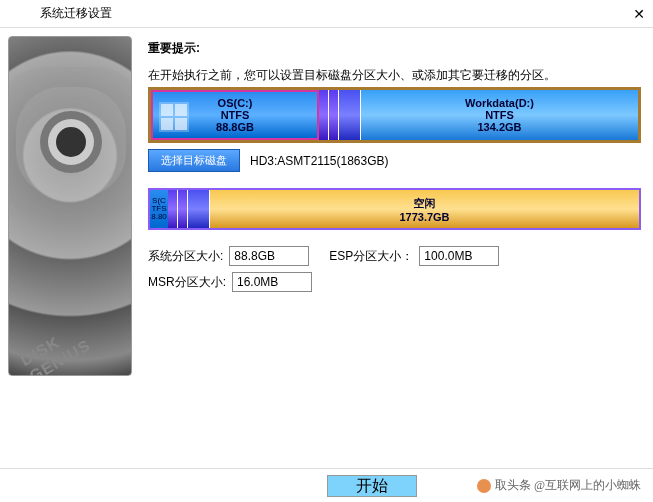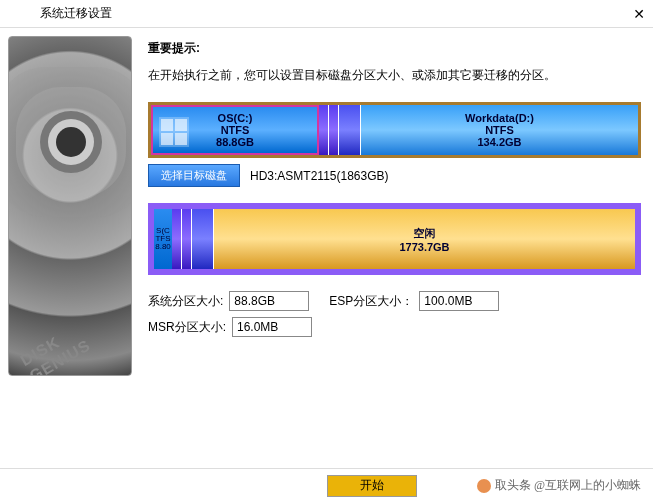--- a/index.html
+++ b/index.html
@@ -7,41 +7,41 @@
 .titlebar { height: 28px; display: flex; align-items: center; padding: 0 8px; border-bottom: 1px solid #ddd; }
 .titlebar span { flex: 1; font-size: 12px; margin-left: 32px; }
 .close { width: 30px; text-align: right; cursor: pointer; font-size: 14px; }
 .main { display: flex; height: 440px; }
 .sidebar { width: 140px; padding: 8px; }
 .disk-img { width: 124px; height: 340px; background: radial-gradient(circle at 50% 35%, #999 0%, #bbb 20%, #888 21%, #aaa 45%, #666 46%, #999 70%, #555 71%, #888 90%, #444 100%); border: 1px solid #999; border-radius: 4px; position: relative; overflow: hidden; }
 .disk-img::before { content: ""; position: absolute; width: 30px; height: 30px; background: #333; border-radius: 50%; top: 90px; left: 47px; box-shadow: 0 0 0 8px #ccc, 0 0 0 16px #777, 0 0 0 40px rgba(180,180,180,0.3), 0 0 0 60px rgba(150,150,150,0.2); }
 .disk-img::after { content: "DISK GENIUS"; position: absolute; bottom: 15px; left: 10px; color: #888; font-weight: bold; font-size: 16px; transform: rotate(-30deg); letter-spacing: 1px; }
 .content { flex: 1; padding: 12px 12px 0 8px; }
 .hint-title { font-weight: bold; margin-bottom: 10px; }
-.hint-text { margin-bottom: 18px; }
+.hint-text { margin-bottom: 3px; }
 .disk-label { margin-bottom: 4px; }
 .disk-bar { height: 56px; border: 3px solid #a77b2f; display: flex; margin-bottom: 6px; overflow: hidden; }
-.disk-bar2 { height: 72px; border: 6px solid #8b5cf6; display: flex; margin-bottom: 16px; overflow: hidden; margin-top: 16px; }
+.disk-bar2 { height: 42px; border: 2px solid #8b5cf6; display: flex; margin-bottom: 16px; overflow: hidden; margin-top: 16px; }
 .part { display: flex; flex-direction: column; align-items: center; justify-content: center; font-size: 11px; color: #003; position: relative; overflow: hidden; }
 .part.os { background: linear-gradient(180deg, #2a8cf0 0%, #5cb0ff 50%, #0068d0 100%); border: 2px solid #d435a0; }
 .part.work { background: linear-gradient(180deg, #38a0f8 0%, #7cc8ff 50%, #1878d8 100%); }
 .part.small { background: linear-gradient(180deg, #5a3cf0 0%, #8c6cff 50%, #3818c0 100%); width: 10px; border-right: 1px solid #fff; }
 .part.mid { background: linear-gradient(180deg, #4a50f0 0%, #7a80ff 50%, #2028c0 100%); width: 22px; border-right: 1px solid #fff; }
 .part.free { background: linear-gradient(180deg, #f8c850 0%, #ffe090 50%, #d89820 100%); }
 .part b { font-weight: bold; }
 .winflag { position: absolute; left: 6px; top: 10px; width: 30px; height: 30px; background: rgba(255,255,255,0.25); display: grid; grid-template: 1fr 1fr / 1fr 1fr; gap: 2px; padding: 2px; }
 .winflag div { background: rgba(255,255,255,0.6); }
 .select-row { display: flex; align-items: center; gap: 10px; margin-bottom: 4px; }
 .sel-btn { background: linear-gradient(180deg, #5aa8ff 0%, #2878e0 100%); color: #fff; border: 1px solid #1a5bb0; padding: 3px 12px; cursor: pointer; font-size: 11px; }
 .fields { display: flex; flex-wrap: wrap; gap: 6px 20px; align-items: flex-start; margin-top: 12px; }
 .field { display: flex; align-items: center; gap: 6px; }
 .field input { width: 80px; height: 20px; border: 1px solid #888; padding: 0 4px; font-size: 12px; }
 .footer { height: 34px; border-top: 1px solid #ddd; display: flex; align-items: center; padding: 0 12px; }
 .spacer { flex: 1; }
-.start-btn { width: 90px; height: 22px; background: #eab308; border: 1px solid #999; cursor: pointer; font-size: 12px; }
+.start-btn { width: 90px; height: 22px; background: #7dd3fc; border: 1px solid #999; cursor: pointer; font-size: 16px; }
 .footer-text { margin-left: 60px; color: #666; display: flex; align-items: center; gap: 4px; font-family: Liberation Serif, serif; }
 .head-icon { width: 14px; height: 14px; border-radius: 50%; background: #e89050; display: inline-block; }
 .tiny-os { background: linear-gradient(180deg, #2a8cf0, #0068d0); width: 18px; font-size: 8px; line-height: 1; color: #003; text-align: center; padding: 4px 0; }
 </style>
 </head>
 <body>
 
 <div class="titlebar">
   <span>系统迁移设置</span>
   <div class="close">✕</div>

